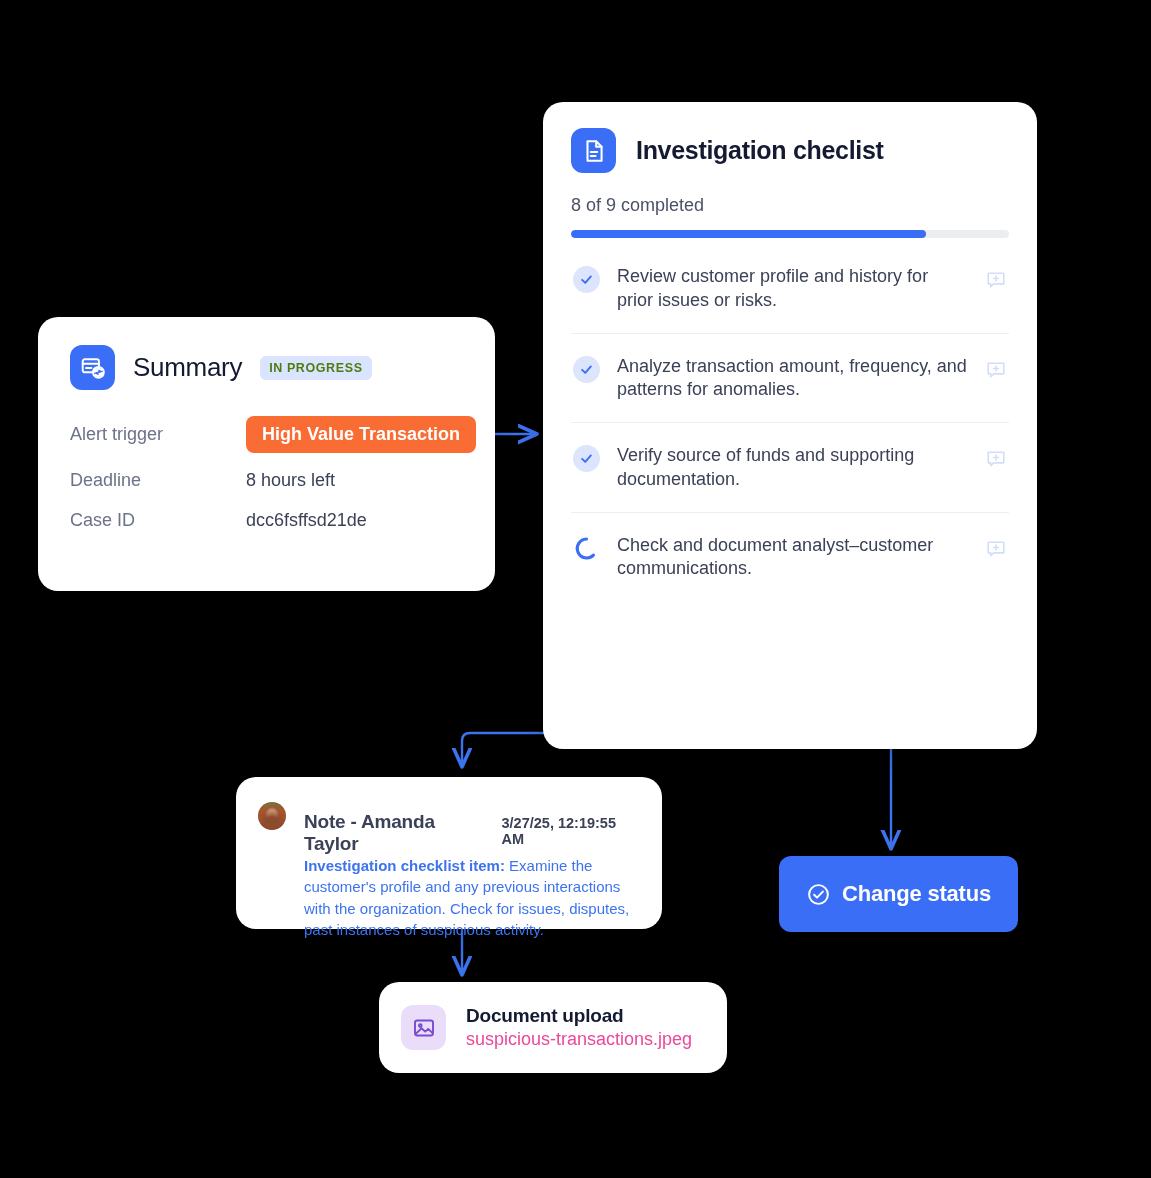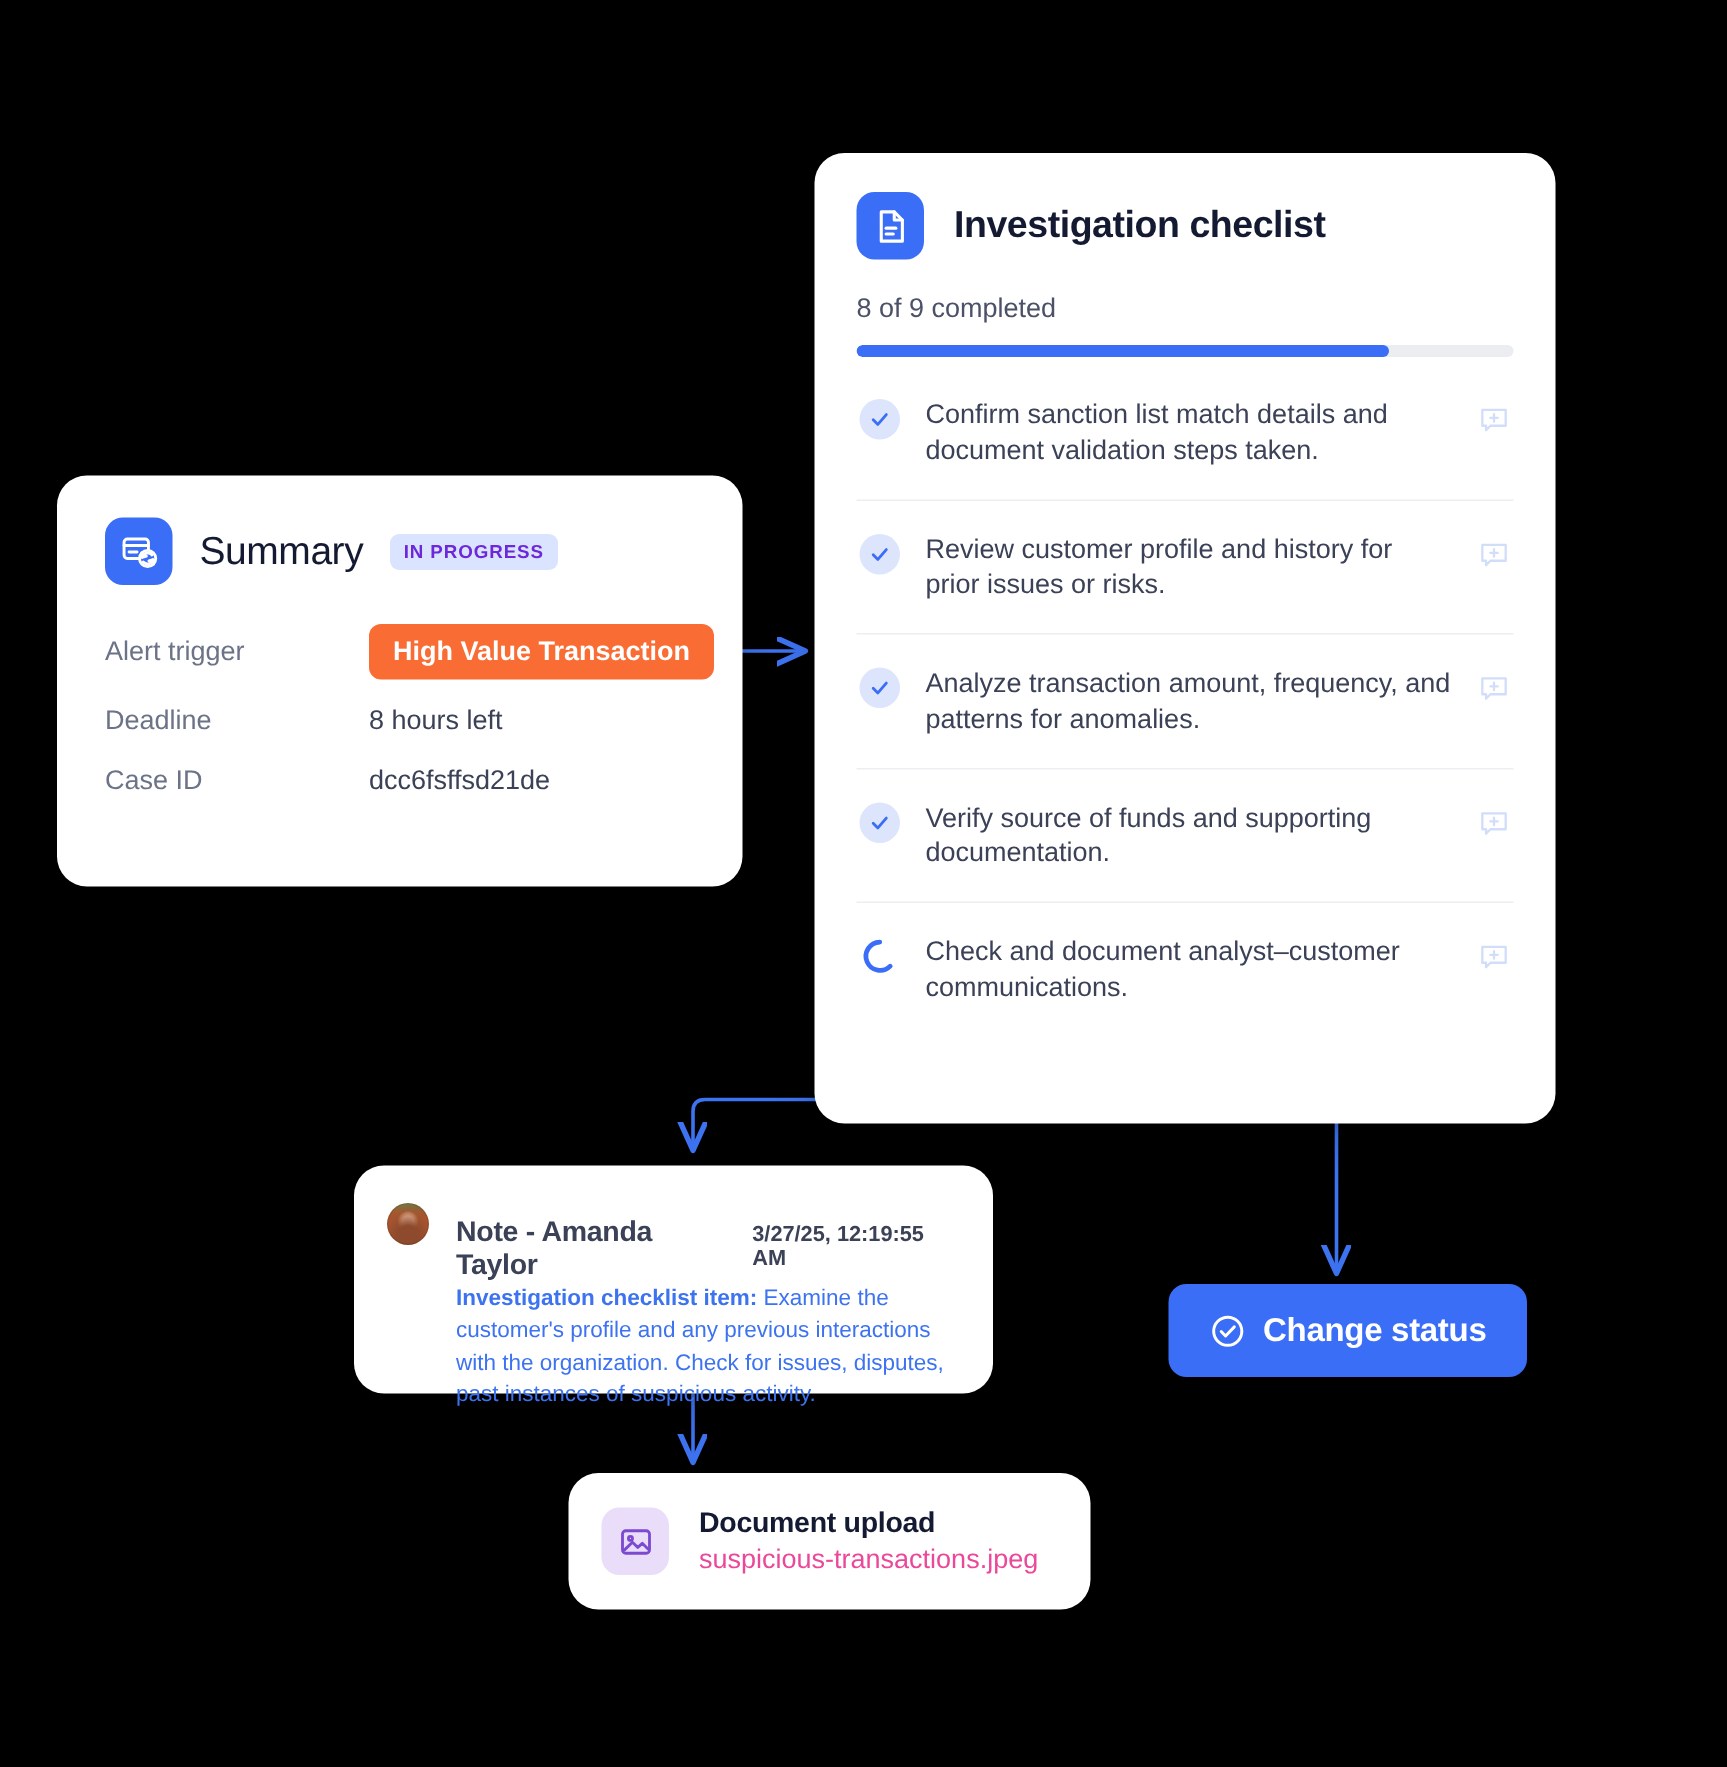--- a/index.html
+++ b/index.html
@@ -28,21 +28,21 @@
   #summary-card { left: 38px; top: 317px; width: 457px; height: 274px; padding: 28px 32px; }
   .sum-head { display: flex; align-items: center; gap: 18px; margin-bottom: 26px; }
   .icon-tile {
     width: 45px; height: 45px; border-radius: 12px;
     display: flex; align-items: center; justify-content: center;
     flex: none;
   }
   .icon-tile.blue { background: #3b6ef6; }
   .sum-title { font-size: 26px; font-weight: normal; color: #141a32; letter-spacing: -0.3px; }
   .badge-inprogress {
-    background: #dbe4fe; color: #6d28d9;
+    background: #dbe4fe; color: #4d7c0f;
     font-size: 12.5px; font-weight: bold; letter-spacing: 0.6px;
     padding: 5px 9px; border-radius: 6px; white-space: nowrap;
   }
   .sum-rows { display: flex; flex-direction: column; gap: 14px; }
   .sum-row { display: flex; align-items: center; min-height: 26px; }
   .sum-label { width: 176px; flex: none; font-size: 18px; color: #6c7388; }
   .sum-value { font-size: 18px; color: #3b4157; display: flex; align-items: center; gap: 10px; }
   .pill-orange {
     background: #f96c34; color: #ffffff;
     font-size: 18px; font-weight: bold;
@@ -97,21 +97,21 @@
   #doc-card { left: 379px; top: 982px; width: 348px; height: 91px; padding: 0 22px; display: flex; align-items: center; gap: 20px; }
   .doc-tile {
     width: 45px; height: 45px; border-radius: 12px; flex: none;
     background: #e9ddfa; display: flex; align-items: center; justify-content: center;
   }
   .doc-title { font-size: 19px; font-weight: bold; color: #141a32; letter-spacing: -0.2px; }
   .doc-sub { font-size: 18px; color: #ec4899; margin-top: 2px; }
 
   
   #change-status {
-    position: absolute; left: 779px; top: 856px; width: 239px; height: 62px;
+    position: absolute; left: 779px; top: 856px; width: 239px; height: 76px;
     background: #3b6ef6; border-radius: 12px; border: none;
     display: flex; align-items: center; justify-content: center; gap: 11px;
     color: #ffffff; font-size: 22px; font-weight: bold;
     font-family: "Liberation Sans", sans-serif;
     letter-spacing: -0.2px; cursor: pointer;
     box-shadow: 0 8px 22px rgba(0,0,0,0.22), 0 2px 5px rgba(0,0,0,0.14);
   }
 </style>
 </head>
 <body>
@@ -190,32 +190,20 @@
       <div class="ck-bar-fill" id="progress-fill" style="width: 81%;"></div>
     </div>
 
     <div id="checklist-items">
         <div class="ck-item">
           <div class="ck-check">
             <svg width="15" height="15" viewBox="0 0 24 24" fill="none" stroke="#3b6ef6" stroke-width="3" stroke-linecap="round" stroke-linejoin="round">
               <path d="M5 12.5 L10 17.5 L19 7"></path>
             </svg>
           </div>
-          <div class="ck-text">Confirm sanction list match details and document validation steps taken.</div>
-          <div class="ck-comment"><svg width="22" height="22" viewBox="0 0 24 24" fill="none" stroke="#d2def9" stroke-width="1.7" stroke-linecap="round" stroke-linejoin="round">
-              <path d="M3.5 4.6 H20.5 V16.2 H9.4 L6.2 19.4 V16.2 H3.5 Z"></path>
-              <path d="M12 7.8 V13.1 M9.35 10.45 H14.65"></path>
-            </svg></div>
-        </div>
-        <div class="ck-item">
-          <div class="ck-check">
-            <svg width="15" height="15" viewBox="0 0 24 24" fill="none" stroke="#3b6ef6" stroke-width="3" stroke-linecap="round" stroke-linejoin="round">
-              <path d="M5 12.5 L10 17.5 L19 7"></path>
-            </svg>
-          </div>
           <div class="ck-text">Review customer profile and history for prior issues or risks.</div>
           <div class="ck-comment"><svg width="22" height="22" viewBox="0 0 24 24" fill="none" stroke="#d2def9" stroke-width="1.7" stroke-linecap="round" stroke-linejoin="round">
               <path d="M3.5 4.6 H20.5 V16.2 H9.4 L6.2 19.4 V16.2 H3.5 Z"></path>
               <path d="M12 7.8 V13.1 M9.35 10.45 H14.65"></path>
             </svg></div>
         </div>
         <div class="ck-item">
           <div class="ck-check">
             <svg width="15" height="15" viewBox="0 0 24 24" fill="none" stroke="#3b6ef6" stroke-width="3" stroke-linecap="round" stroke-linejoin="round">
               <path d="M5 12.5 L10 17.5 L19 7"></path>

